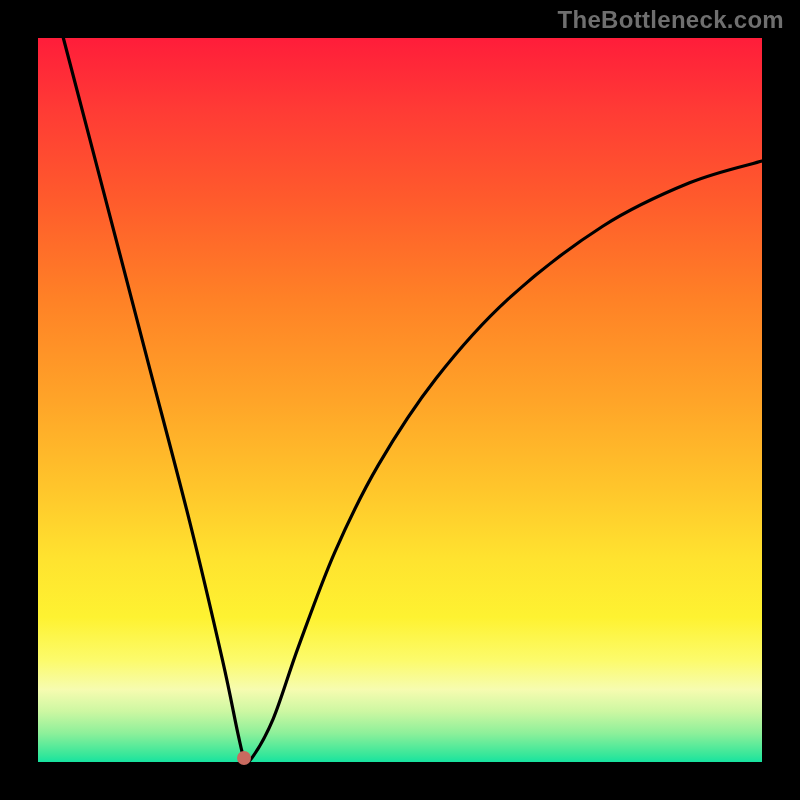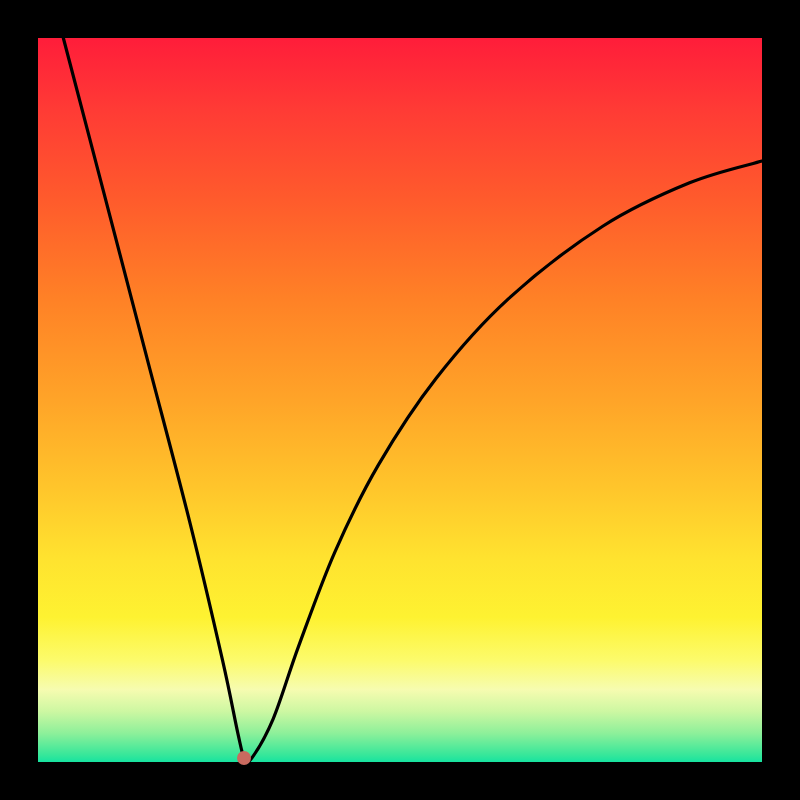--- a/index.html
+++ b/index.html
@@ -74,13 +74,14 @@
 <div class="frame">
   <div class="plot-area">
 
     <svg class="curve" viewBox="0 0 724 724" preserveAspectRatio="none">
       <path id="curve-path" fill="none" stroke="#000" stroke-width="3.2" stroke-linejoin="round" stroke-linecap="round" d="M 25.34 0.00 C 31.98 25.34, 51.28 98.95, 65.16 152.04 C 79.04 205.13, 94.12 263.05, 108.60 318.56 C 123.08 374.07, 139.37 434.40, 152.04 485.08 C 164.71 535.76, 176.66 587.65, 184.62 622.64 C 192.58 657.63, 196.20 678.75, 199.82 695.04 C 203.44 711.33, 204.05 716.16, 206.34 720.38 C 208.63 724.60, 208.75 727.02, 213.58 720.38 C 218.41 713.74, 227.46 699.26, 235.30 680.56 C 243.14 661.86, 250.38 635.91, 260.64 608.16 C 270.90 580.41, 283.57 544.21, 296.84 514.04 C 310.11 483.87, 323.39 456.12, 340.28 427.16 C 357.17 398.20, 376.48 368.03, 398.20 340.28 C 419.92 312.53, 442.85 285.98, 470.60 260.64 C 498.35 235.30, 534.55 207.55, 564.72 188.24 C 594.89 168.93, 625.05 155.66, 651.60 144.80 C 678.15 133.94, 711.93 126.70, 724.00 123.08"></path>
     </svg>
 
     <div class="marker" id="min-marker" style="left: 206.34px; top: 720.38px;"></div>
   </div>
 
+  <div class="watermark">TheBottleneck.com</div>
 </div>
 
 </body></html>

